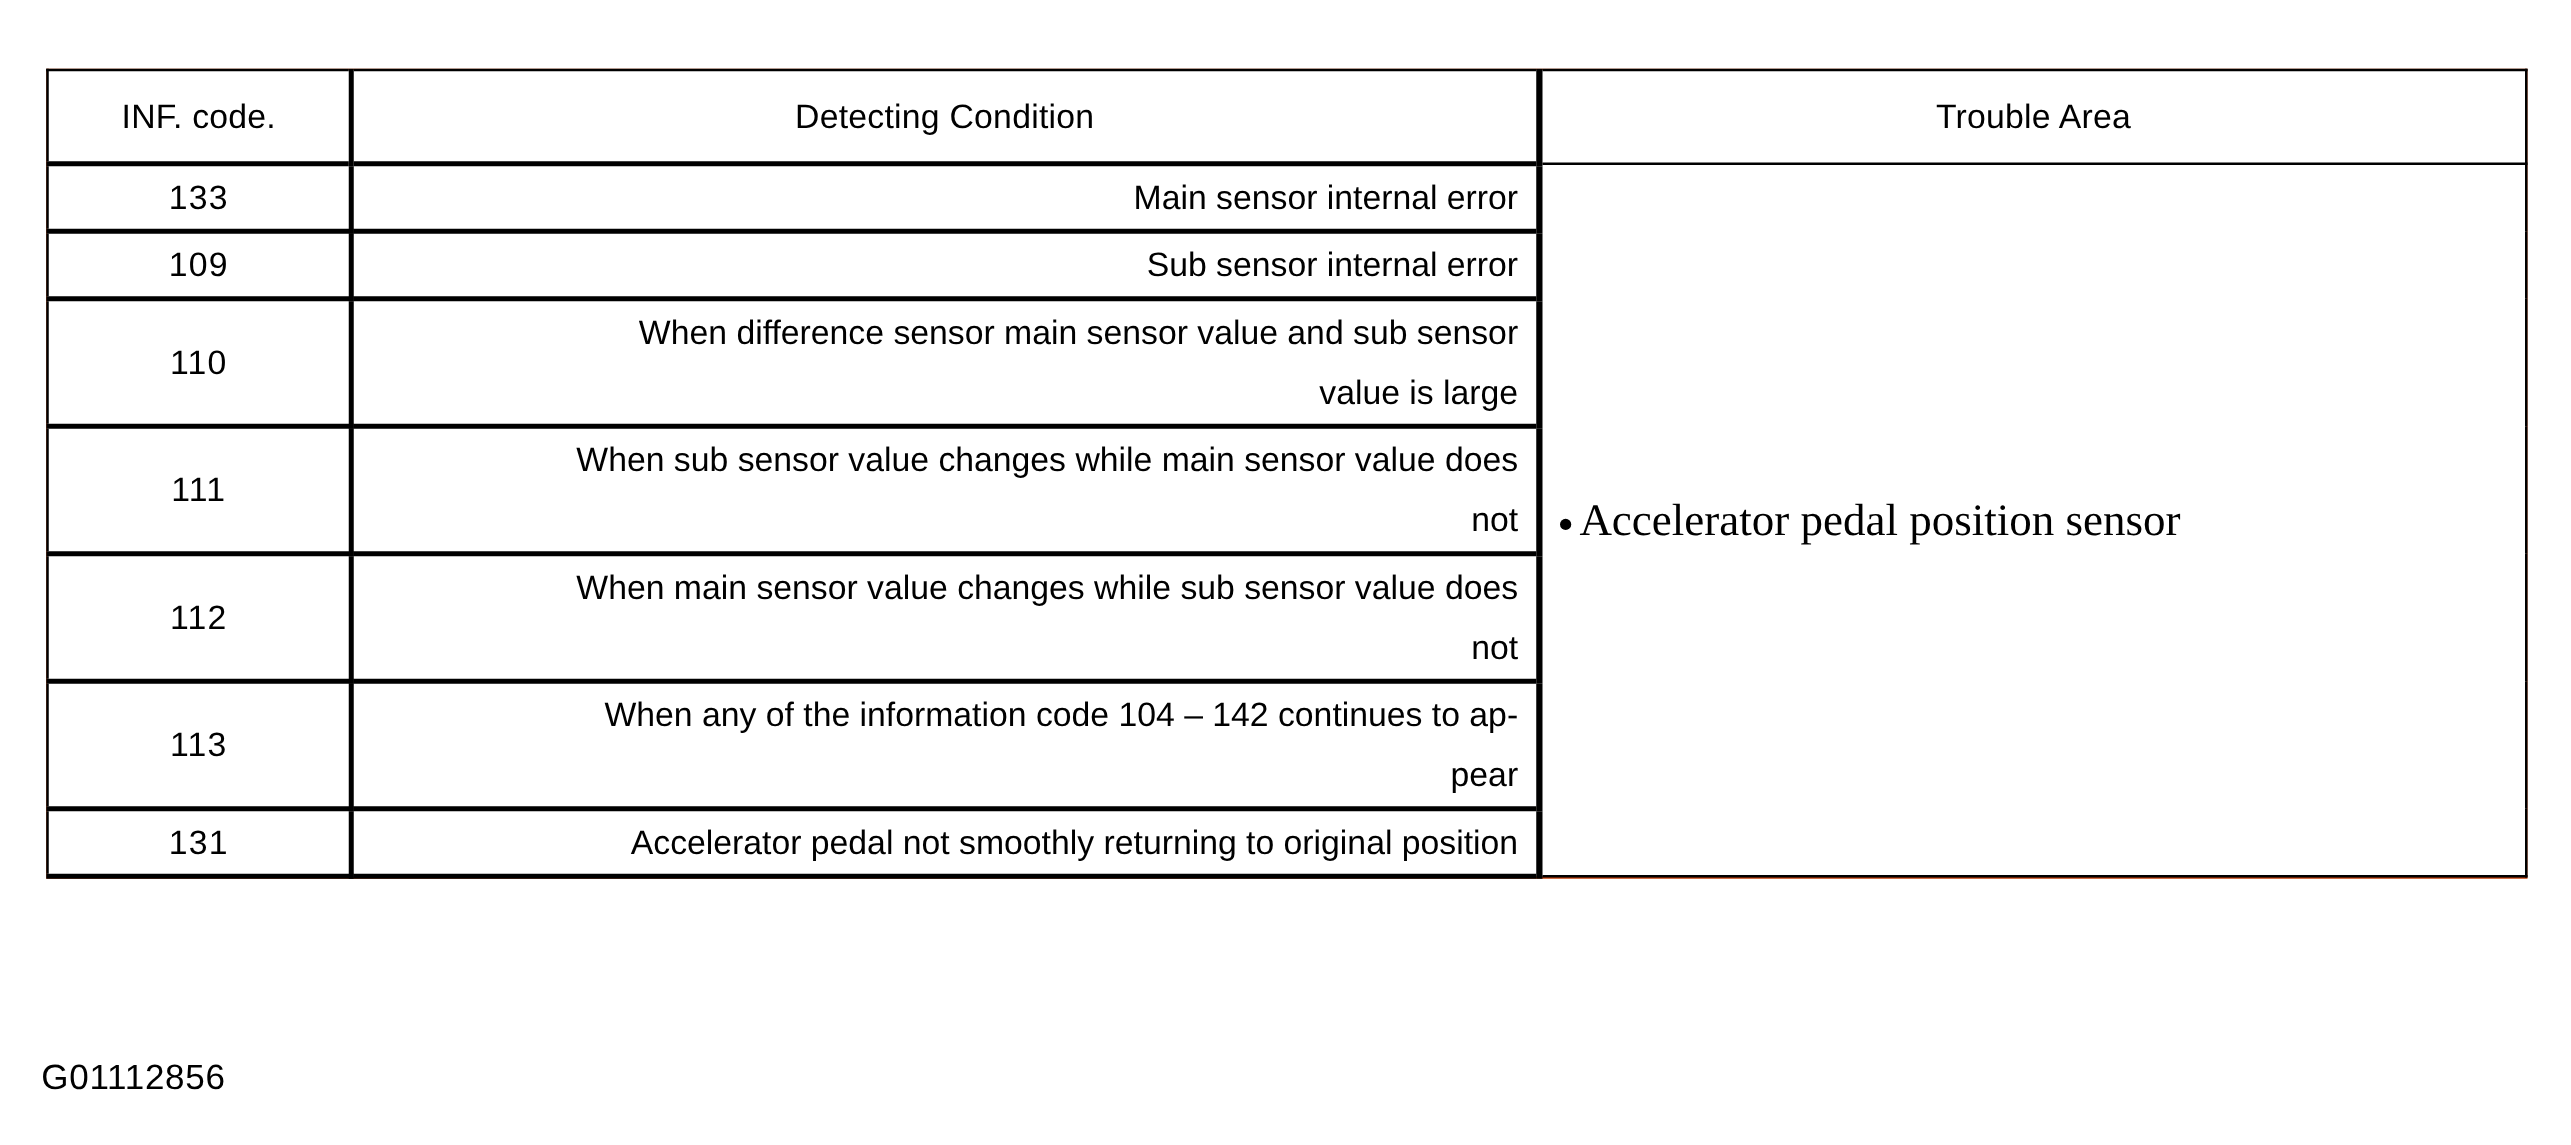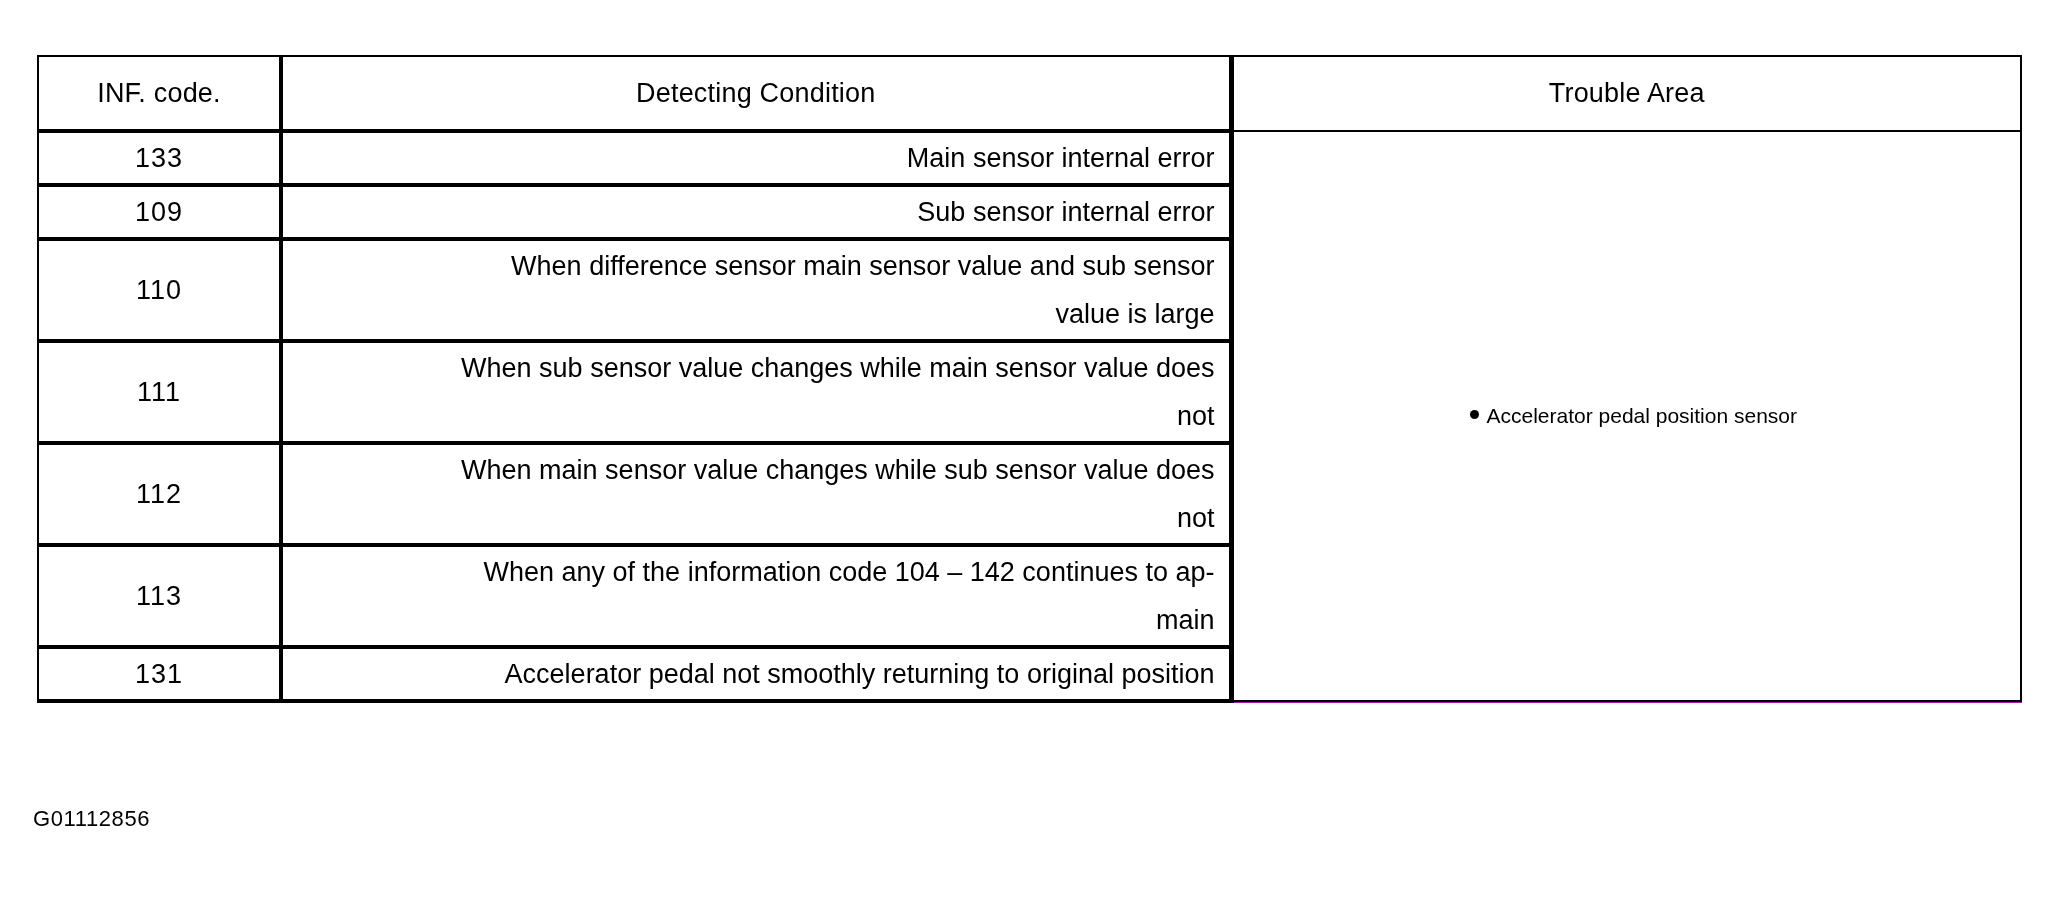--- a/index.html
+++ b/index.html
@@ -25,21 +25,21 @@
   }
 
   
   .diag-table {
     position: absolute;
     left: 37px;
     top: 55px;
     width: 1983px;
     border-collapse: collapse;
     table-layout: fixed;
-    background: #a21caf;
+    background: #c2410c;
   }
 
   .diag-table col.c-code  { width: 243px; }
   .diag-table col.c-cond  { width: 950px; }
   .diag-table col.c-area  { width: 790px; }
 
   .diag-table th,
   .diag-table td {
     border: 2px solid #000;
     padding: 0;
@@ -74,24 +74,25 @@
     font-size: 27px;
     padding: 0 14px 0 17px;
     line-height: 48px;
     border-right-width: 5px;
     border-top-width: 4px;
     border-bottom-width: 4px;
   }
   td.cond-cell .cond-line { display: block; white-space: nowrap; }
 
   td.area-cell {
-    text-align: center;
-    font-size: 21px;
+    text-align: left;
+    font-size: 36px;
     padding: 0 0 0 14px;
     vertical-align: middle;
+    font-family: Liberation Serif, serif;
   }
   .area-item {
     display: block;
     white-space: nowrap;
   }
   .bullet-dot {
     display: inline-block;
     width: 9px;
     height: 9px;
     border-radius: 50%;
@@ -101,22 +102,22 @@
   }
 
   
   tr.r-single td { height: 50px; }
   tr.r-double  td { height: 98px; }
 
   
   .fig-caption {
     position: absolute;
     left: 33px;
-    top: 806px;
-    font-size: 22px;
+    top: 846px;
+    font-size: 28px;
     letter-spacing: .6px;
     font-family: "Liberation Sans", sans-serif;
   }
 </style>
 </head>
 <body>
 
 <div class="sheet">
 
   <table class="diag-table">
@@ -172,21 +173,21 @@
         <td class="cond-cell">
           <span class="cond-line">When main sensor value changes while sub sensor value does</span>
           <span class="cond-line">not</span>
         </td>
       </tr>
 
       <tr class="r-double">
         <td class="code-cell">113</td>
         <td class="cond-cell">
           <span class="cond-line">When any of the information code 104 – 142 continues to ap-</span>
-          <span class="cond-line">main</span>
+          <span class="cond-line">pear</span>
         </td>
       </tr>
 
       <tr class="r-single">
         <td class="code-cell">131</td>
         <td class="cond-cell">
           <span class="cond-line">Accelerator pedal not smoothly returning to original position</span>
         </td>
       </tr>
 

